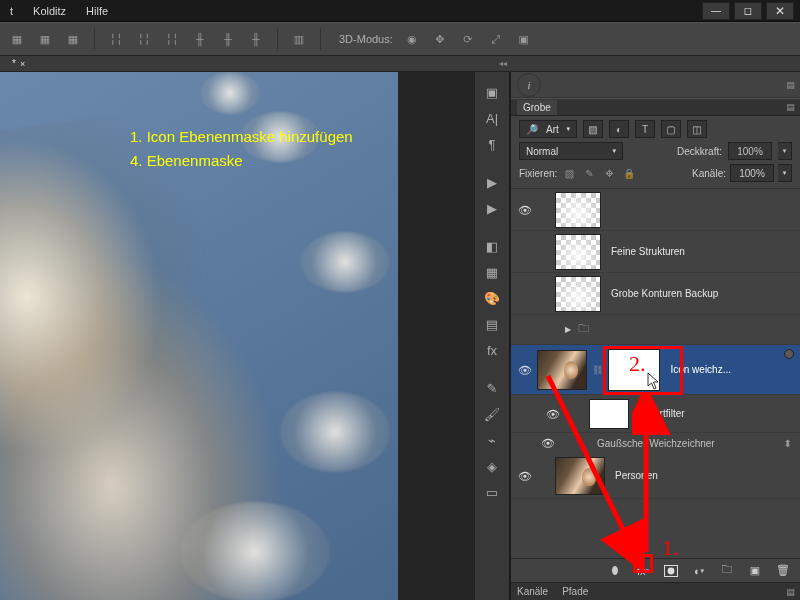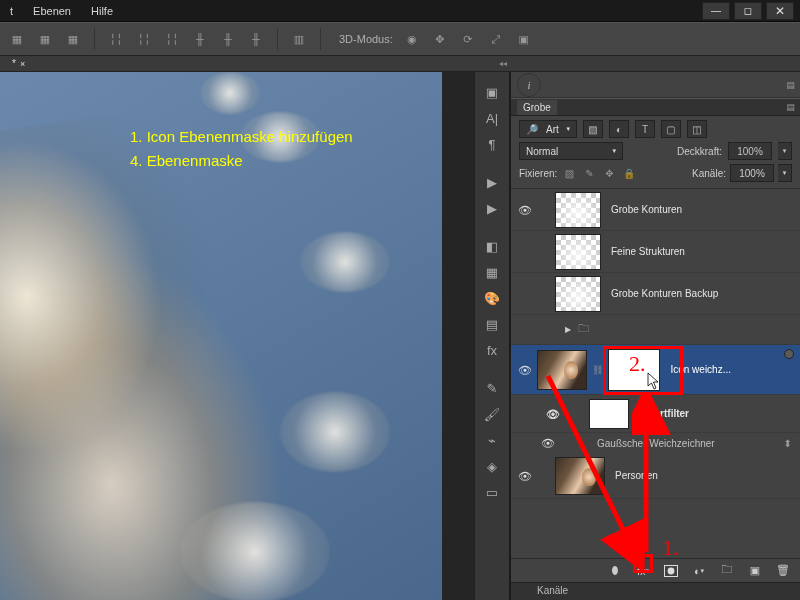--- a/index.html
+++ b/index.html
@@ -76,21 +76,21 @@
     height: calc(600px - 22px - 34px - 16px);
   }
   .canvas-zone {
     flex:1;
     background:#252525;
     position:relative;
     overflow:hidden;
   }
   .canvas {
     position:absolute; left:0; top:0;
-    width:442px; height:528px;
+    width:398px; height:528px;
     background: linear-gradient(150deg, #6b89ad 0%, #5d7ca0 40%, #4a688c 100%);
     overflow:hidden;
   }
   
   .hair {
     position:absolute;
     width:380px; height:560px;
     left:-110px; top:50px;
     background:
       radial-gradient(ellipse 50% 40% at 40% 30%, rgba(240,230,210,0.9), rgba(200,180,150,0.6) 40%, rgba(100,90,70,0.1) 70%, transparent),
@@ -251,21 +251,21 @@
     display:flex; align-items:center;
     padding:0 8px; gap:10px; justify-content:flex-end;
   }
   .lb-ico { width:18px;height:18px; display:flex; align-items:center; justify-content:center;
     font-size:11px; color:#ccc; position:relative;}
   .lb-ico.addmask { position:relative; }
   .lb-ico.addmask svg { width:14px; height:14px; }
   
   .bottom-tabs {
     height:18px; background:#323232; border-top:1px solid #222;
-    display:flex; padding-left:20px; gap:2px;flex-direction:column;
+    display:flex; align-items:center; gap:2px;
   }
   .bottom-tabs .panel-tab { color:#bbb; }
   
   .hl-box {
     position:absolute;
     border:3px solid #f00;
     pointer-events:none;
     z-index:50;
   }
   .anno-num {
@@ -279,21 +279,21 @@
     position:absolute;
     width:14px; height:18px;
     z-index:55;
   }
 </style>
 </head>
 <body>
 
 <div class="titlebar">
   <div class="menu-item">t</div>
-  <div class="menu-item">Ebenen</div>
+  <div class="menu-item">Kolditz</div>
   <div class="menu-item">Hilfe</div>
   <div class="spacer"></div>
   <div class="win-btns">
     <div class="win-btn">—</div>
     <div class="win-btn">◻</div>
     <div class="win-btn close">✕</div>
   </div>
 </div>
 
 <div class="options-bar">
@@ -411,21 +411,20 @@
           <div class="tinychev">▾</div>
         </div>
       </div>
 
       <div class="layer-list">
 
         <div class="layer">
           <div class="vis"><span class="eye"></span></div>
           <div style="width:14px"></div>
           <div class="thumb checker"></div>
-          <div class="layer-name">Grobe Konturen</div>
         </div>
 
         <div class="layer">
           <div class="vis off"></div>
           <div style="width:14px"></div>
           <div class="thumb checker"></div>
           <div class="layer-name">Feine Strukturen</div>
         </div>
 
         <div class="layer">
@@ -443,21 +442,21 @@
 
         <div class="layer selected" style="height:50px;">
           <div class="vis"><span class="eye"></span></div>
           <div class="thumb photo" style="width:50px;height:40px;"></div>
           <span class="link-ico">⛓</span>
           <div class="thumb mask" id="mask-thumb" style="width:52px;height:42px;"></div>
           <div class="layer-name">Icon weichz...</div>
           <div class="smart-badge"></div>
         </div>
 
-        <div class="layer smartfilter indent1" style="height:38px;font-weight:bold;">
+        <div class="layer smartfilter indent1" style="height:38px;">
           <div class="vis"><span class="eye"></span></div>
           <div style="width:20px;"></div>
           <div class="thumb"></div>
           <div class="layer-name">Smartfilter</div>
         </div>
 
         <div class="filterline">
           <div class="vis" style="width:14px;margin-left:-56px;margin-right:42px;"><span class="eye"></span></div>
           <span>Gaußscher Weichzeichner</span>
           <span class="fx-ico">⬍</span>

